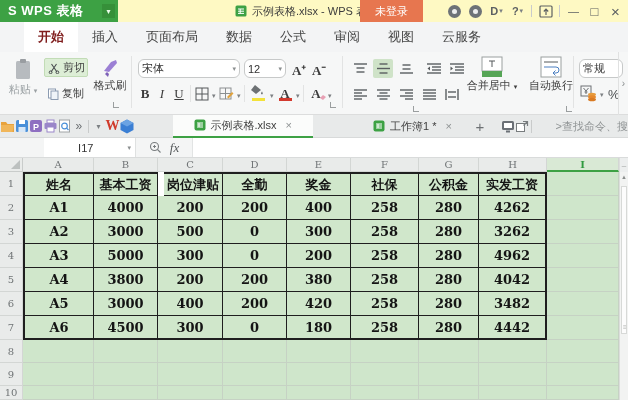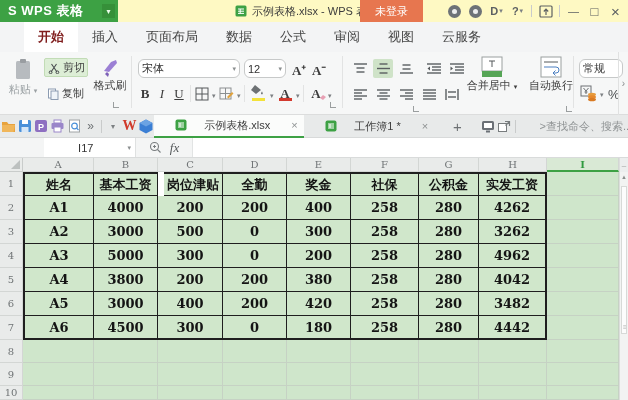--- a/index.html
+++ b/index.html
@@ -42,21 +42,21 @@
   .colorbar { position:absolute; left:2px; bottom:1px; height:3px; width:13px; }
   .launcher { position:absolute; width:6px; height:6px; border-left:1px solid #9a9e9f; border-bottom:1px solid #9a9e9f; }
   .lines-icon line { stroke:#5a5e60; stroke-width:1.4; }
   .active-align { background:#cfe3c8; border-radius:2px; }
   .chev-panel { position:absolute; right:0; top:0; width:10px; height:63px; border-left:1px solid #e0e1e1; display:flex; align-items:center; justify-content:center; color:#8a8e8f; font-size:10px; }
 
   
   .qat { position:absolute; left:0; top:115px; width:628px; height:23px; background:#e8eaea; border-bottom:1px solid #d8dada; display:flex; align-items:center; }
   .qat-ic { width:19px; height:23px; display:flex; align-items:center; justify-content:center; }
   .qat-sep { width:1px; height:13px; background:#c9cbcb; margin:0 2px; }
-  .dtab { height:23px; display:flex; align-items:center; padding:0 21px; gap:17px; max-width:150px; }
+  .dtab { height:23px; display:flex; align-items:center; padding:0 21px; gap:5px; max-width:150px;margin-left:39px; }
   .dtab.active { background:#fbfcfb; border-bottom:2px solid #3da144; }
   .dtlabel { font-size:11px; color:#3d3d3d; white-space:nowrap; }
   .dtclose { color:#8d9192; font-size:11px; padding-left:4px; }
   .search-box { display:flex; align-items:center; gap:16px; color:#8f9394; font-size:11px; padding-left:6px; white-space:nowrap; overflow:hidden; }
 
   
   .fbar { position:absolute; left:0; top:138px; width:628px; height:20px; background:#f4f5f5; border-bottom:1px solid #d9dbdb; display:flex; align-items:stretch;padding-left:44px; }
   .namebox { width:92px; background:#fff; border-right:1px solid #dfe1e1; display:flex; align-items:center; }
   .namebox .nbval { flex:1; text-align:center; font-size:11px; color:#333; }
   .namebox .caret { font-size:7px; color:#8b8f90; padding-right:4px; }

